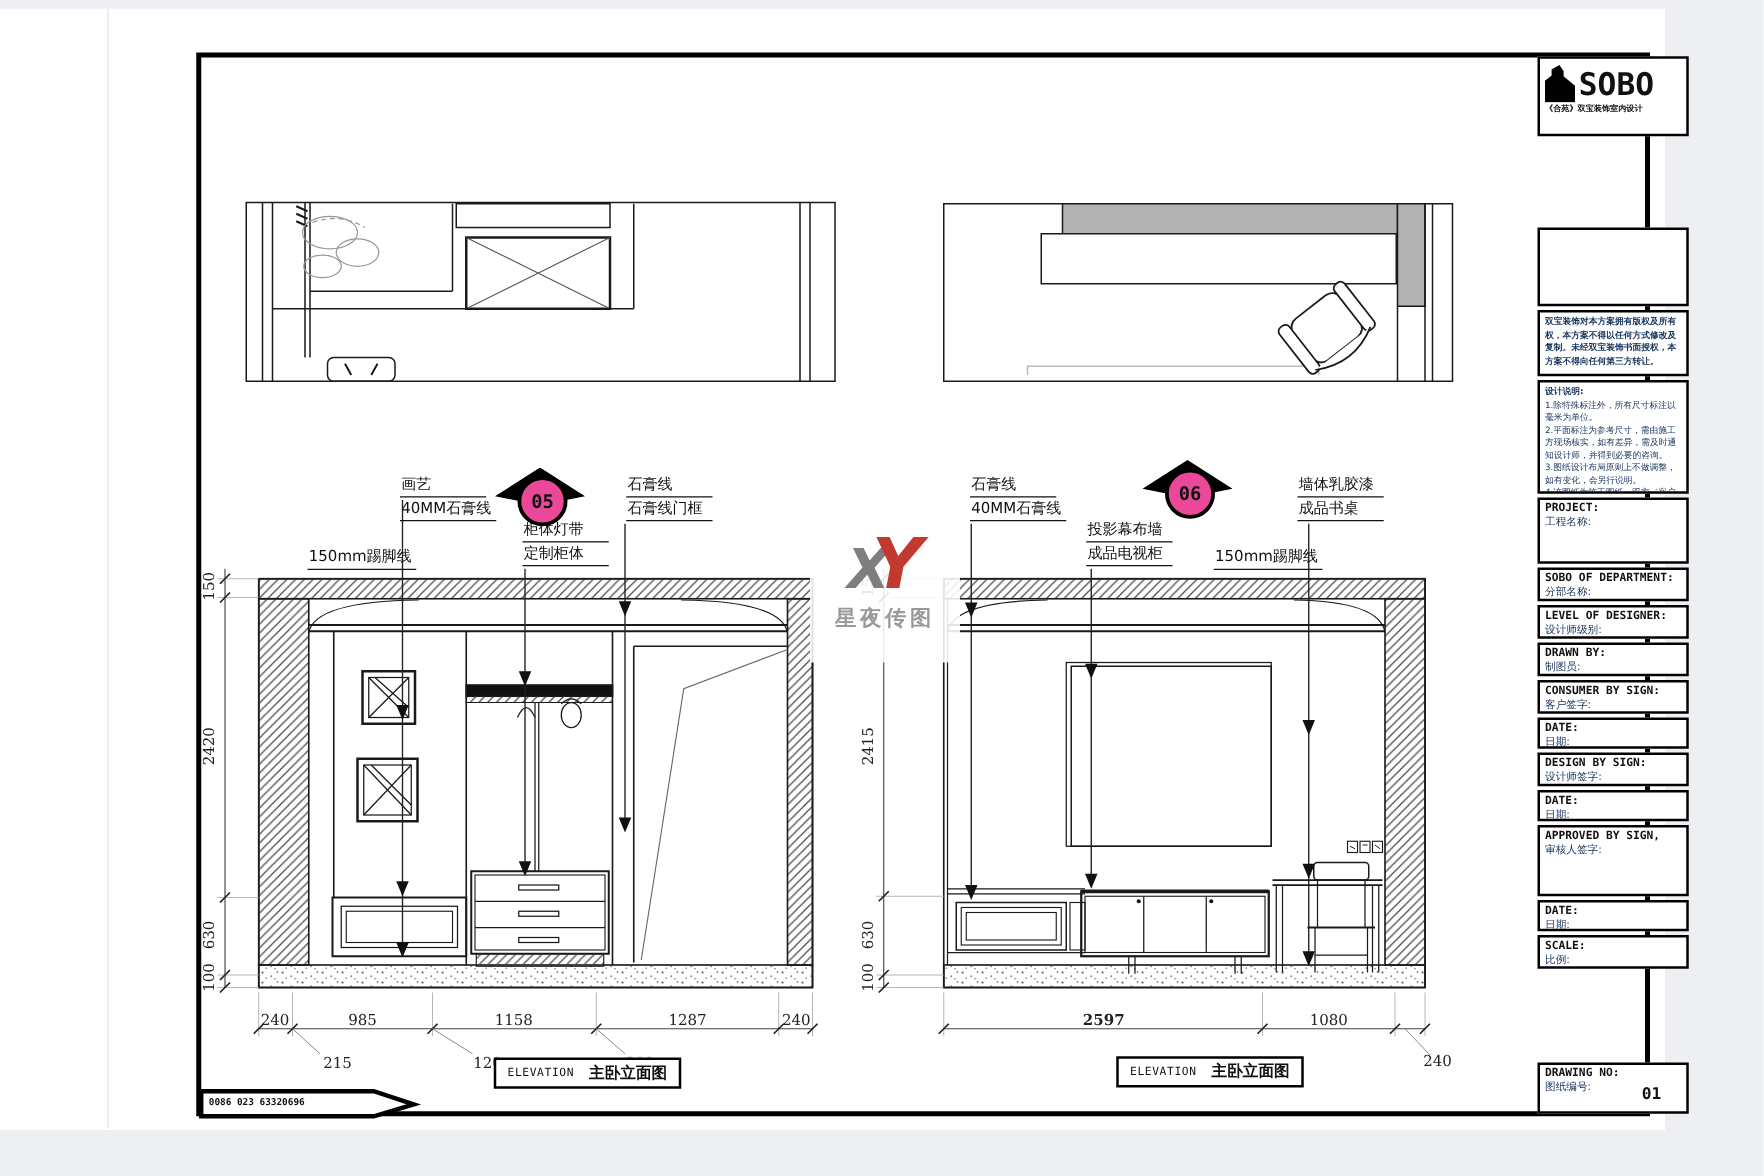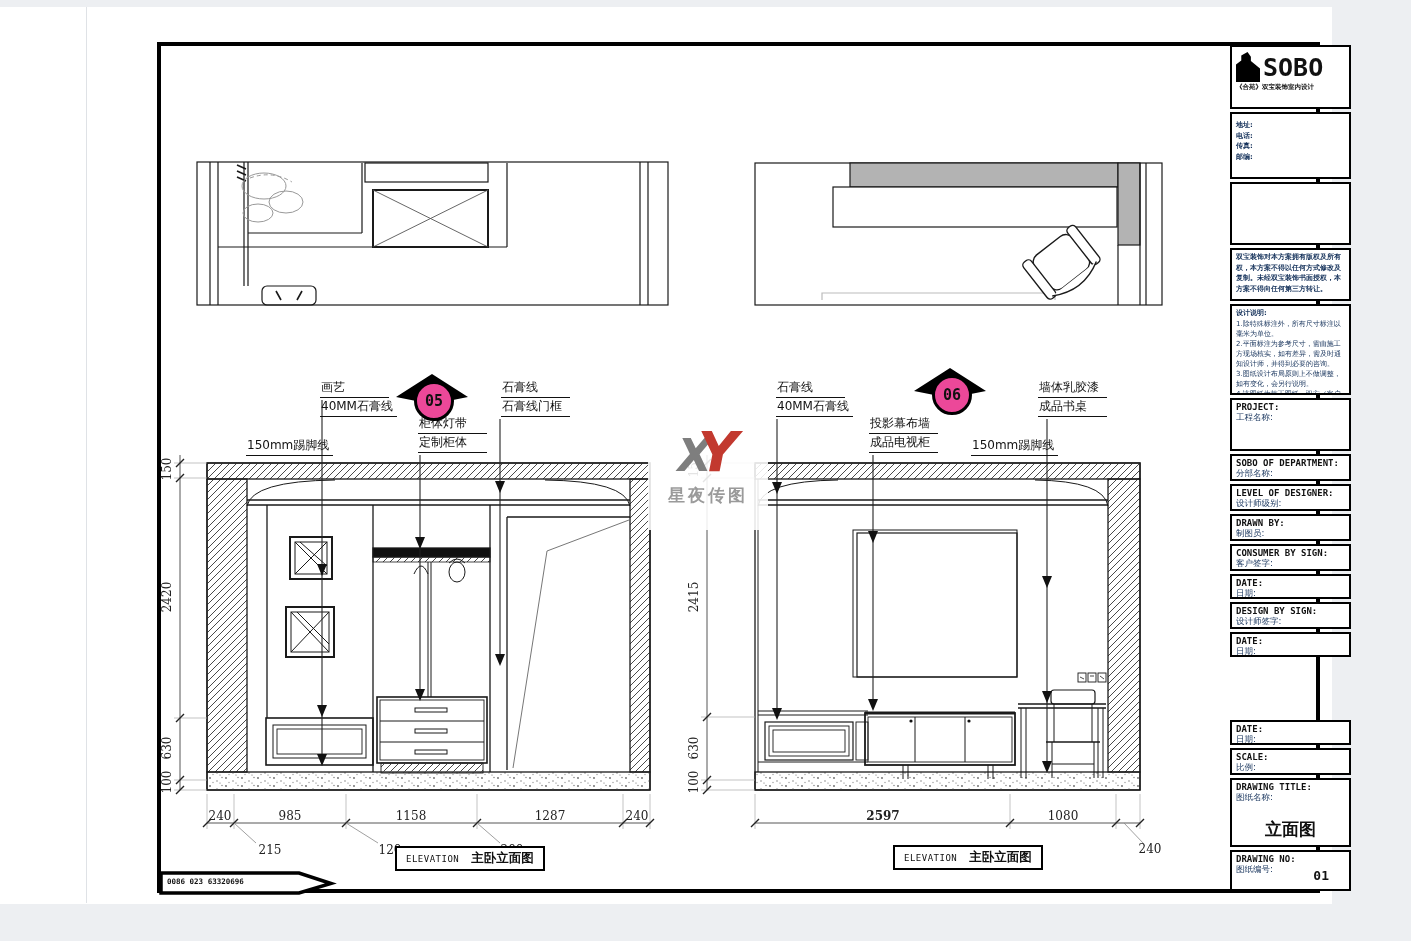--- a/index.html
+++ b/index.html
@@ -312,28 +312,20 @@
   </div>
 
   <div class="tb tb-logo-box" style="top:45px;height:64px;">
     <div class="tb-logo">
       <span class="logo-icon"></span>
       <span class="logo-word">SOBO</span>
     </div>
     <div class="logo-sub">《合苑》双宝装饰室内设计</div>
   </div>
 
-  <div class="tb" style="top:112px;height:67px;">
-    <div class="tb-small" style="padding-top:4px;font-weight:700;">
-      <div>地址:</div>
-      <div>电话:</div>
-      <div>传真:</div>
-      <div>邮编:</div>
-    </div>
-  </div>
 
   <div class="tb" style="top:182px;height:63px;"></div>
 
   <div class="tb" style="top:248px;height:53px;">
     <div class="tb-small" style="font-weight:700;">双宝装饰对本方案拥有版权及所有权，本方案不得以任何方式修改及复制。未经双宝装饰书面授权，本方案不得向任何第三方转让。</div>
   </div>
 
   <div class="tb" style="top:304px;height:91px;">
     <div class="tb-small" style="font-weight:700;">设计说明:</div>
     <div class="notes-item">1.除特殊标注外，所有尺寸标注以毫米为单位。</div>
@@ -367,32 +359,31 @@
     <div class="cn">日期:</div>
   </div>
   <div class="tb" style="top:602px;height:27px;">
     <div class="en">DESIGN BY SIGN:</div>
     <div class="cn">设计师签字:</div>
   </div>
   <div class="tb" style="top:632px;height:25px;">
     <div class="en">DATE:</div>
     <div class="cn">日期:</div>
   </div>
+  <div class="tb" style="top:660px;height:57px;">
+    <div class="en">APPROVED BY SIGN,</div>
+    <div class="cn">审核人签字:</div>
+  </div>
   <div class="tb" style="top:720px;height:25px;">
     <div class="en">DATE:</div>
     <div class="cn">日期:</div>
   </div>
   <div class="tb" style="top:748px;height:27px;">
     <div class="en">SCALE:</div>
     <div class="cn">比例:</div>
-  </div>
-  <div class="tb" style="top:778px;height:69px;">
-    <div class="en">DRAWING TITLE:</div>
-    <div class="cn">图纸名称:</div>
-    <div class="big-title">立面图</div>
   </div>
   <div class="tb" style="top:850px;height:41px;">
     <div class="en">DRAWING NO:</div>
     <div class="cn">图纸编号:</div>
     <div class="no-value">01</div>
   </div>
 
 </div>
 
 </body></html>

